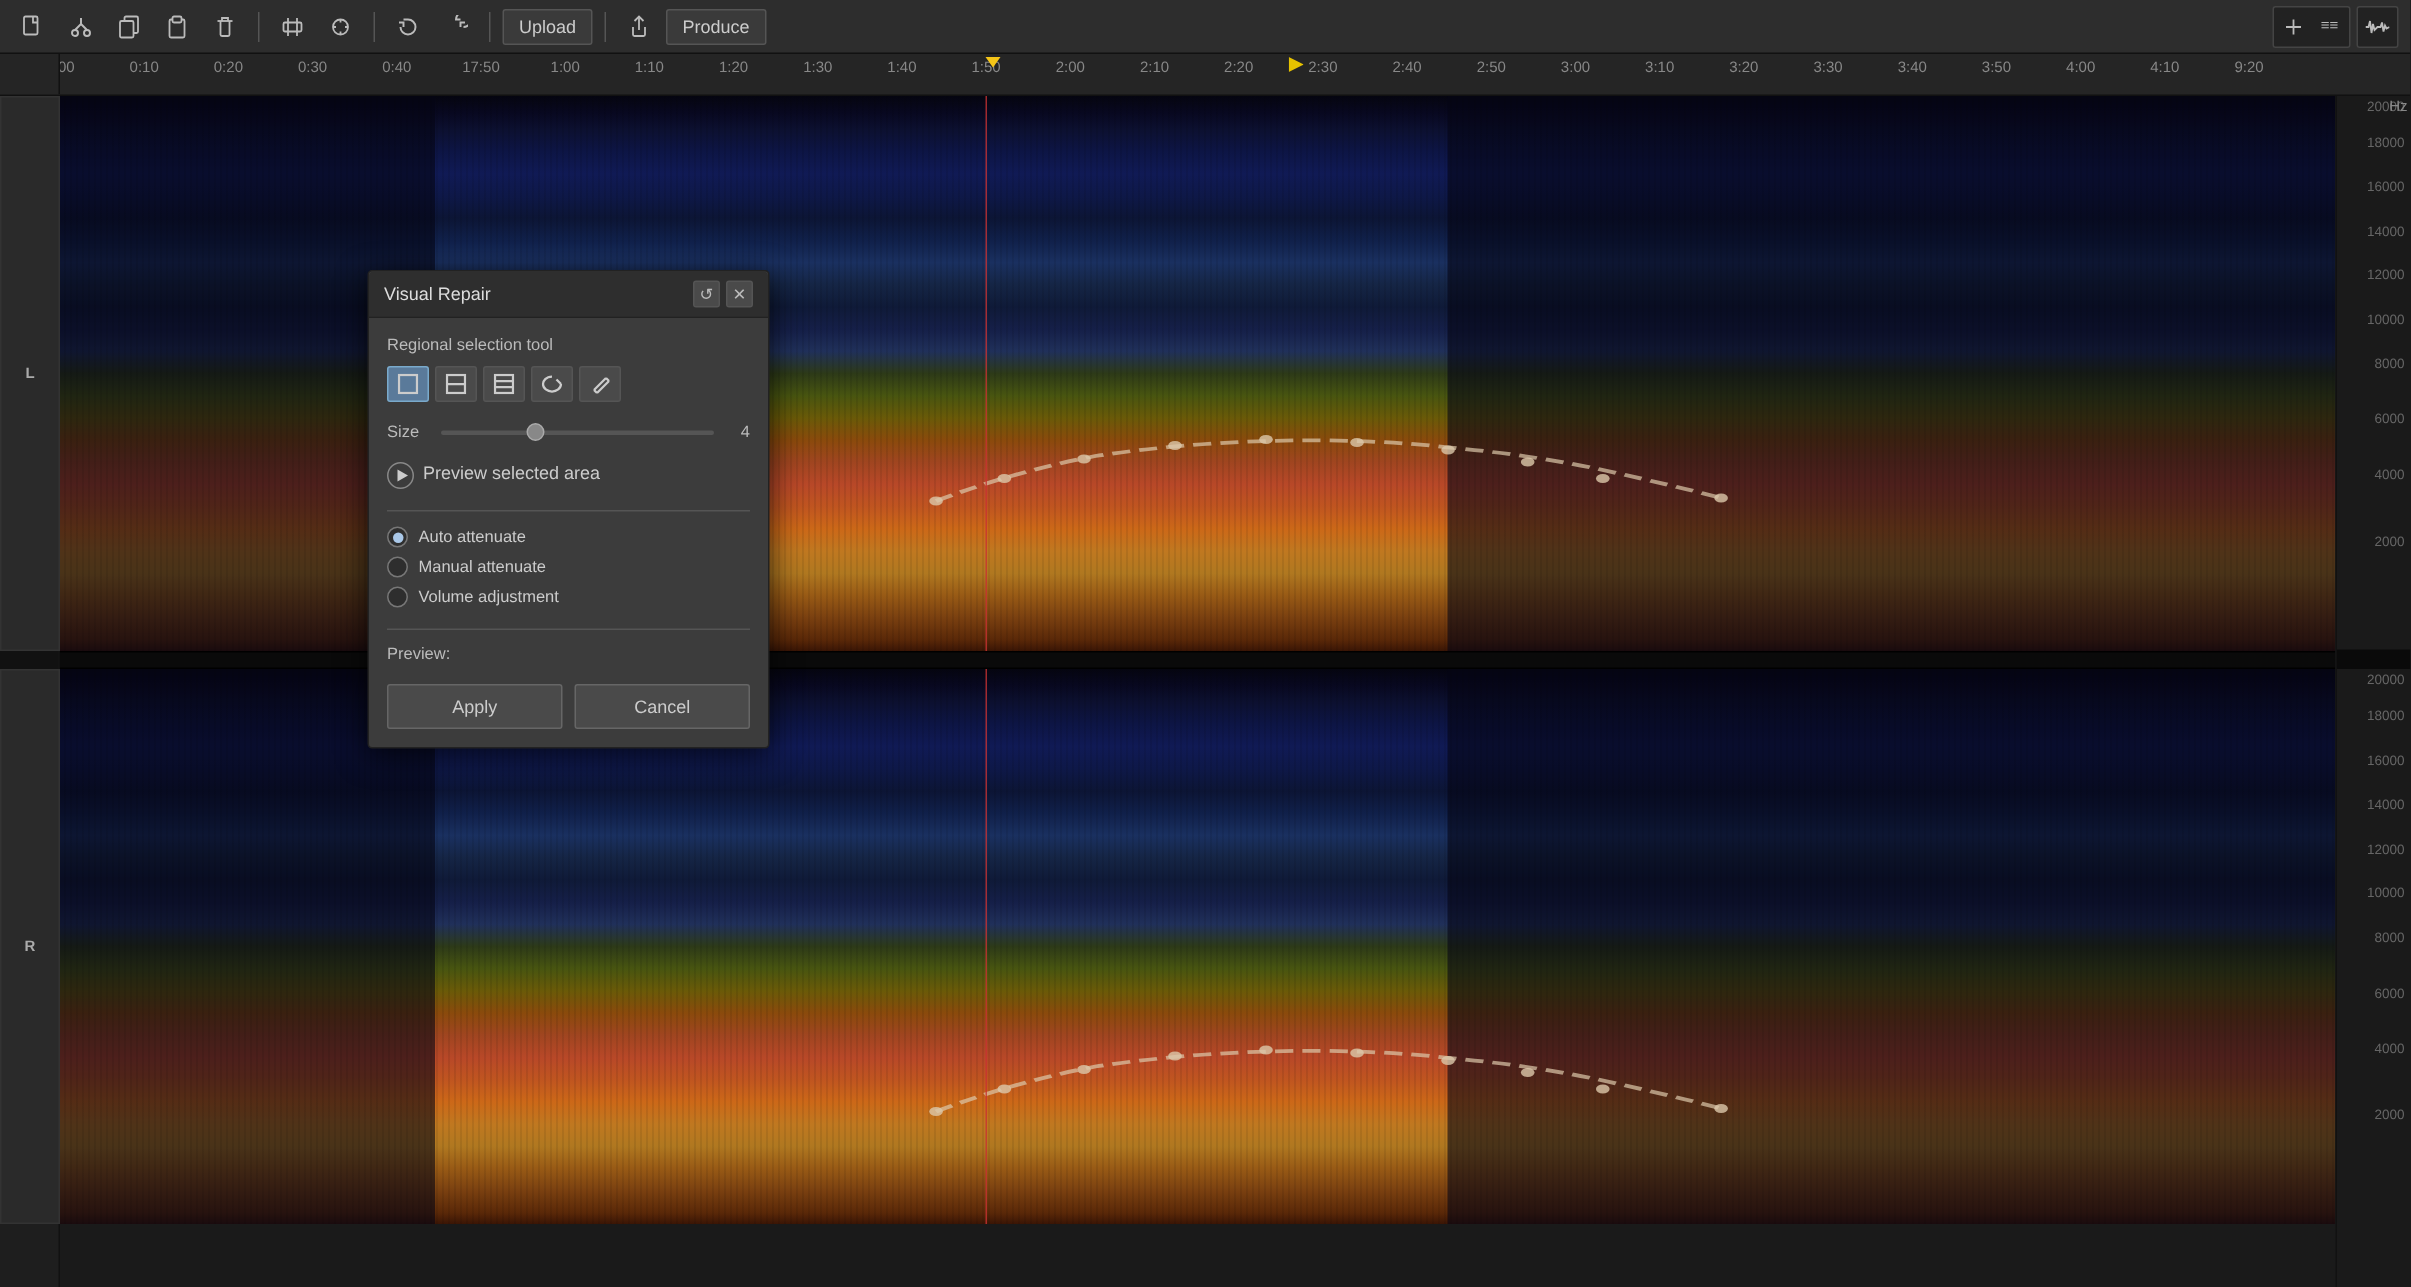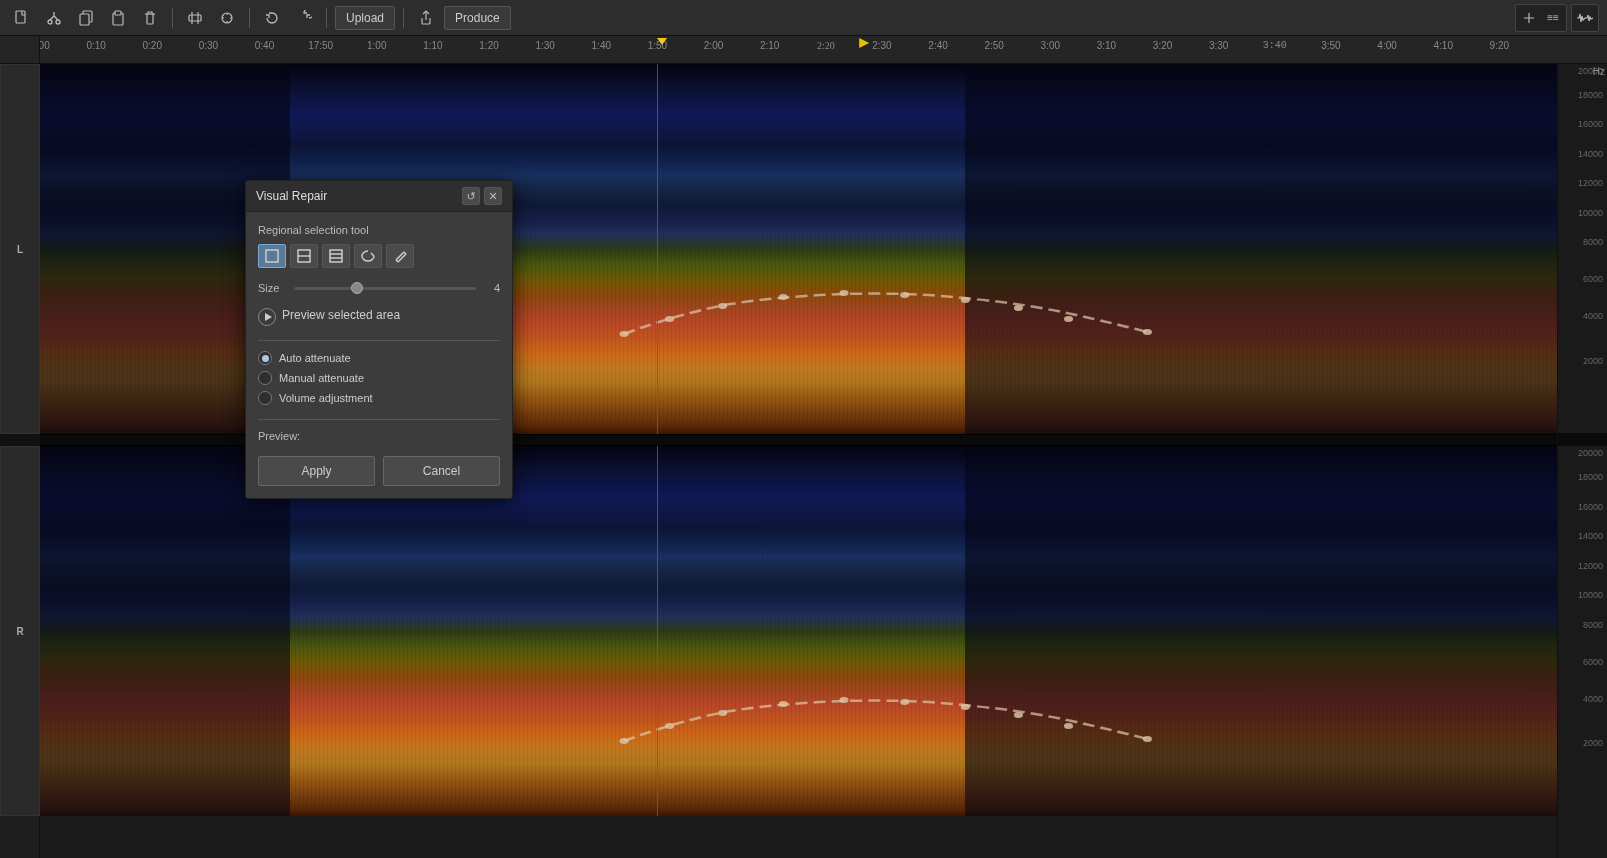--- a/index.html
+++ b/index.html
@@ -520,29 +520,29 @@
       <span class="ruler-label" style="left:14.8%;">0:40</span>
       <span class="ruler-label" style="left:18.5%;">17:50</span>
       <span class="ruler-label" style="left:22.2%;">1:00</span>
       <span class="ruler-label" style="left:25.9%;">1:10</span>
       <span class="ruler-label" style="left:29.6%;">1:20</span>
       <span class="ruler-label" style="left:33.3%;">1:30</span>
       <span class="ruler-label" style="left:37.0%;">1:40</span>
       <span class="ruler-label" style="left:40.7%;">1:50</span>
       <span class="ruler-label" style="left:44.4%;">2:00</span>
       <span class="ruler-label" style="left:48.1%;">2:10</span>
-      <span class="ruler-label" style="left:51.8%;font-family:Liberation Serif, serif;">2:20</span>
+      <span class="ruler-label" style="left:51.8%;">2:20</span>
       <span class="ruler-label" style="left:55.5%;">2:30</span>
       <span class="ruler-label" style="left:59.2%;">2:40</span>
       <span class="ruler-label" style="left:62.9%;">2:50</span>
       <span class="ruler-label" style="left:66.6%;">3:00</span>
       <span class="ruler-label" style="left:70.3%;">3:10</span>
       <span class="ruler-label" style="left:74.0%;">3:20</span>
       <span class="ruler-label" style="left:77.7%;">3:30</span>
-      <span class="ruler-label" style="left:81.4%;font-family:Liberation Mono, monospace;">3:40</span>
+      <span class="ruler-label" style="left:81.4%;">3:40</span>
       <span class="ruler-label" style="left:85.1%;text-align:center;">3:50</span>
       <span class="ruler-label" style="left:88.8%;">4:00</span>
       <span class="ruler-label" style="left:92.5%;">4:10</span>
       <span class="ruler-label" style="left:96.2%;">9:20</span>
 
       <div style="position:absolute; left:40.7%; top:0; bottom:0; display:flex; flex-direction:column; align-items:center;">
         <div style="width:0;height:0;border-left:5px solid transparent;border-right:5px solid transparent;border-top:7px solid #f5c518; margin-top:2px;"></div>
       </div>
 
       <div style="position:absolute; left:54.0%; top:2px;">

